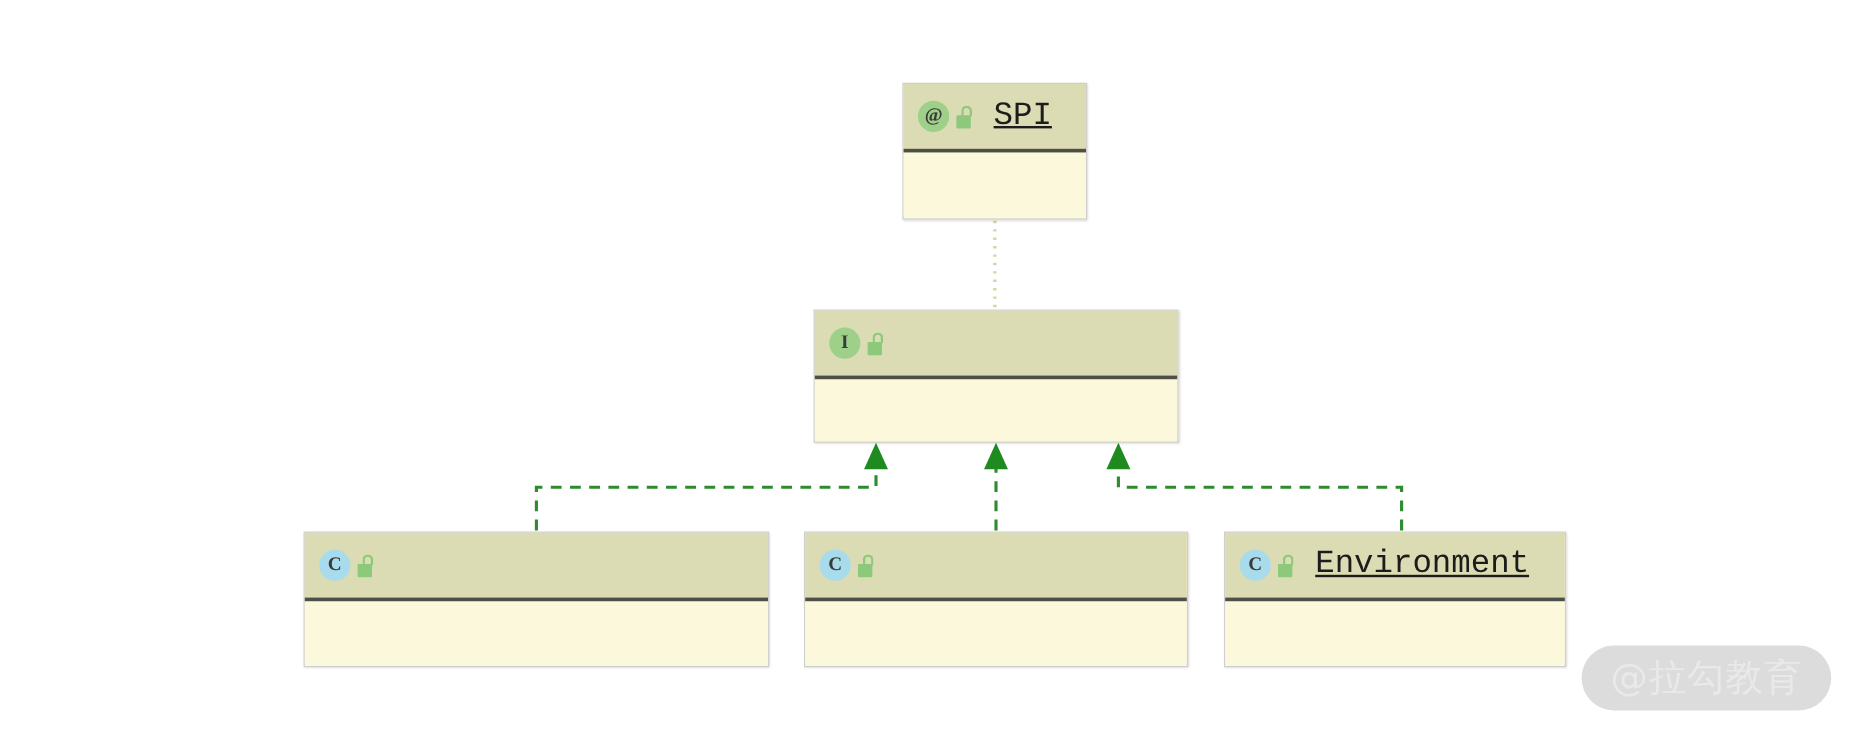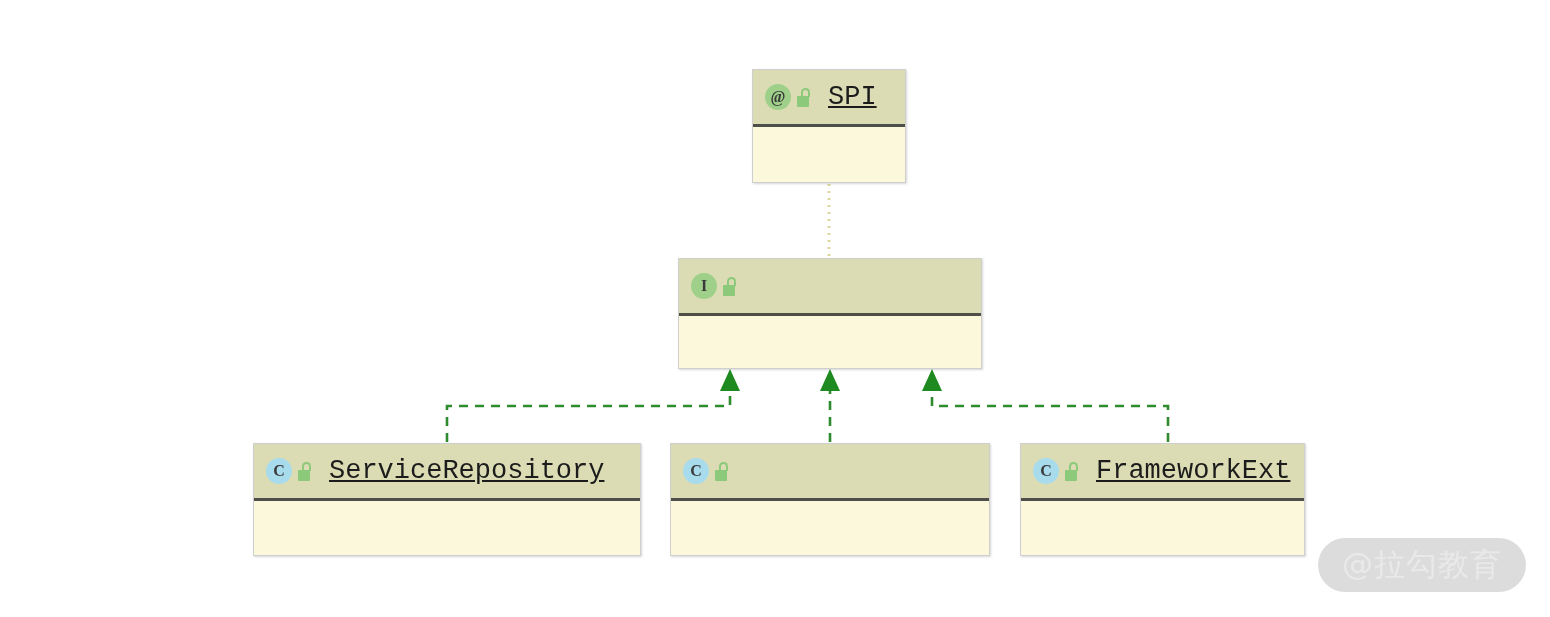--- a/index.html
+++ b/index.html
@@ -178,21 +178,20 @@
     <div class="uml-body" style="height:49px;"></div>
   </div>
 
   <div class="uml-node" id="node-service-repository" style="left:253px; top:443px; width:388px; height:113px;">
     <div class="uml-header">
       <span class="type-icon klass">C</span>
       <span class="lock-icon">
         <span class="shackle"></span>
           <span class="bodypart"></span>
       </span>
-      <span class="uml-title">ServiceRepository</span>
     </div>
     <div class="uml-body" style="height:51px;"></div>
   </div>
 
   <div class="uml-node" id="node-config-manager" style="left:670px; top:443px; width:320px; height:113px;">
     <div class="uml-header">
       <span class="type-icon klass">C</span>
       <span class="lock-icon">
         <span class="shackle"></span>
           <span class="bodypart"></span>
@@ -201,21 +200,21 @@
     <div class="uml-body" style="height:51px;"></div>
   </div>
 
   <div class="uml-node" id="node-environment" style="left:1020px; top:443px; width:285px; height:113px;">
     <div class="uml-header">
       <span class="type-icon klass">C</span>
       <span class="lock-icon">
         <span class="shackle"></span>
           <span class="bodypart"></span>
       </span>
-      <span class="uml-title">FrameworkExt</span>
+      <span class="uml-title">Environment</span>
     </div>
     <div class="uml-body" style="height:51px;"></div>
   </div>
 
   <div id="watermark">
     <span>@拉勾教育</span>
   </div>
 
 </div>
 

